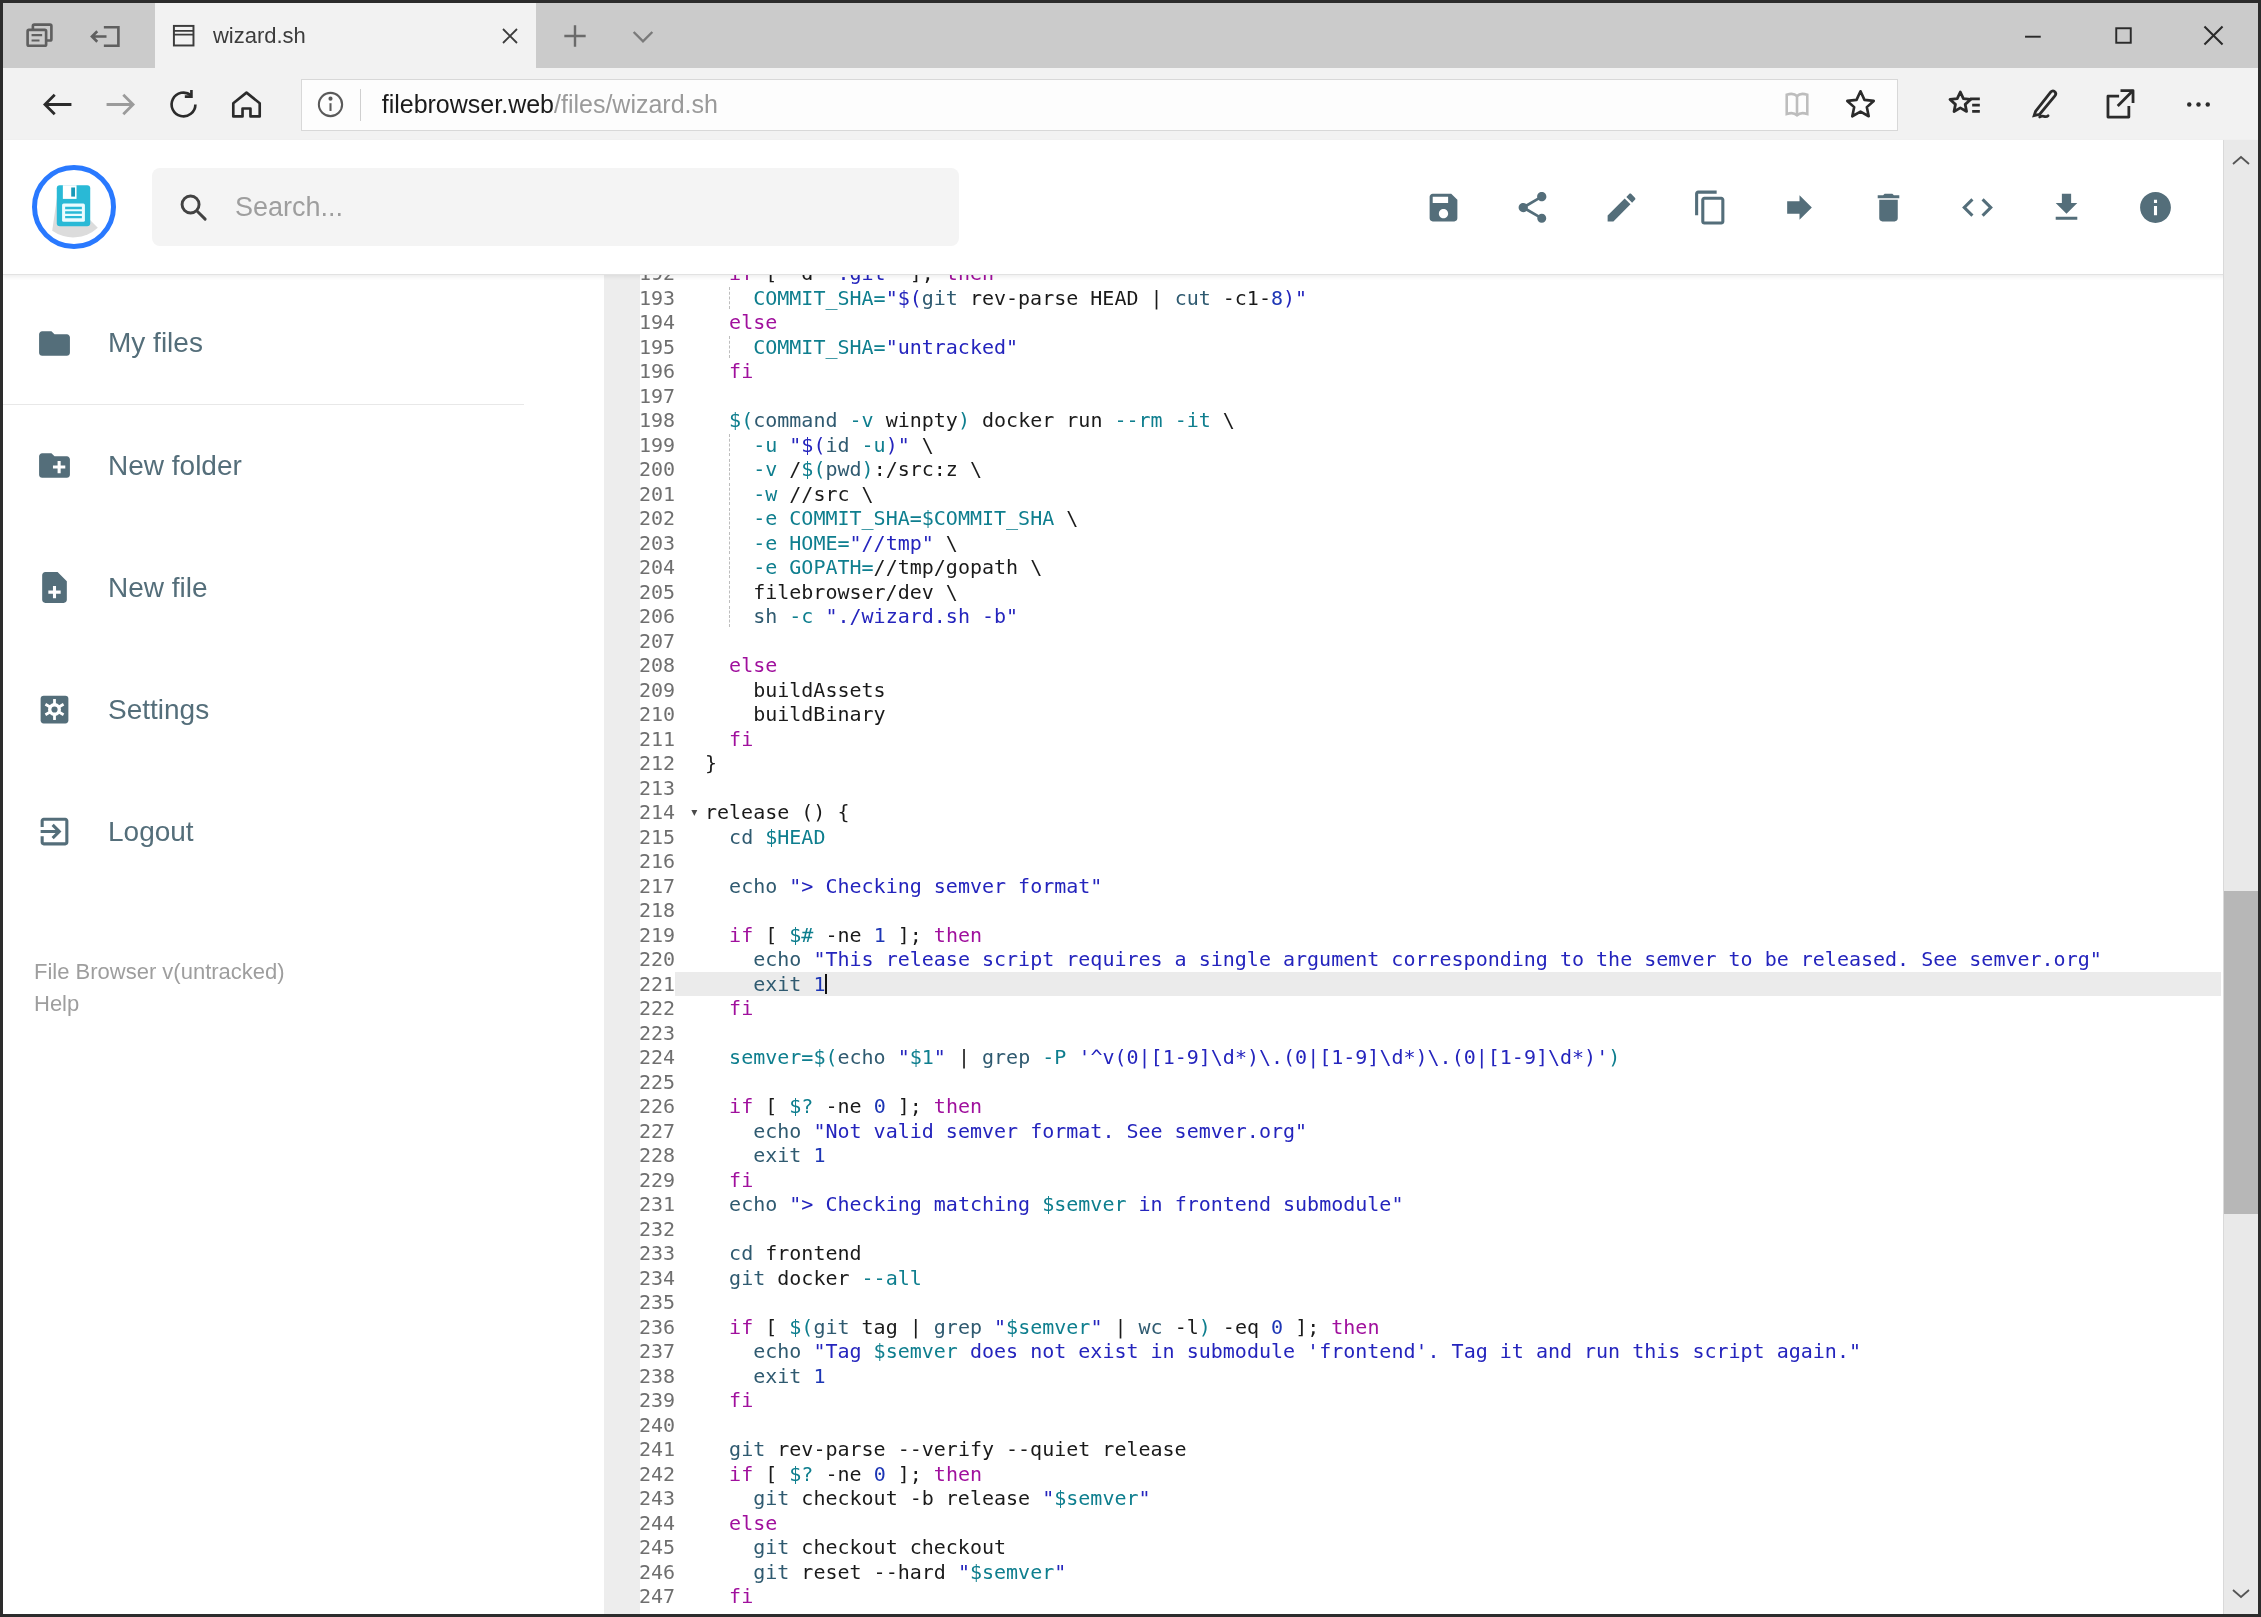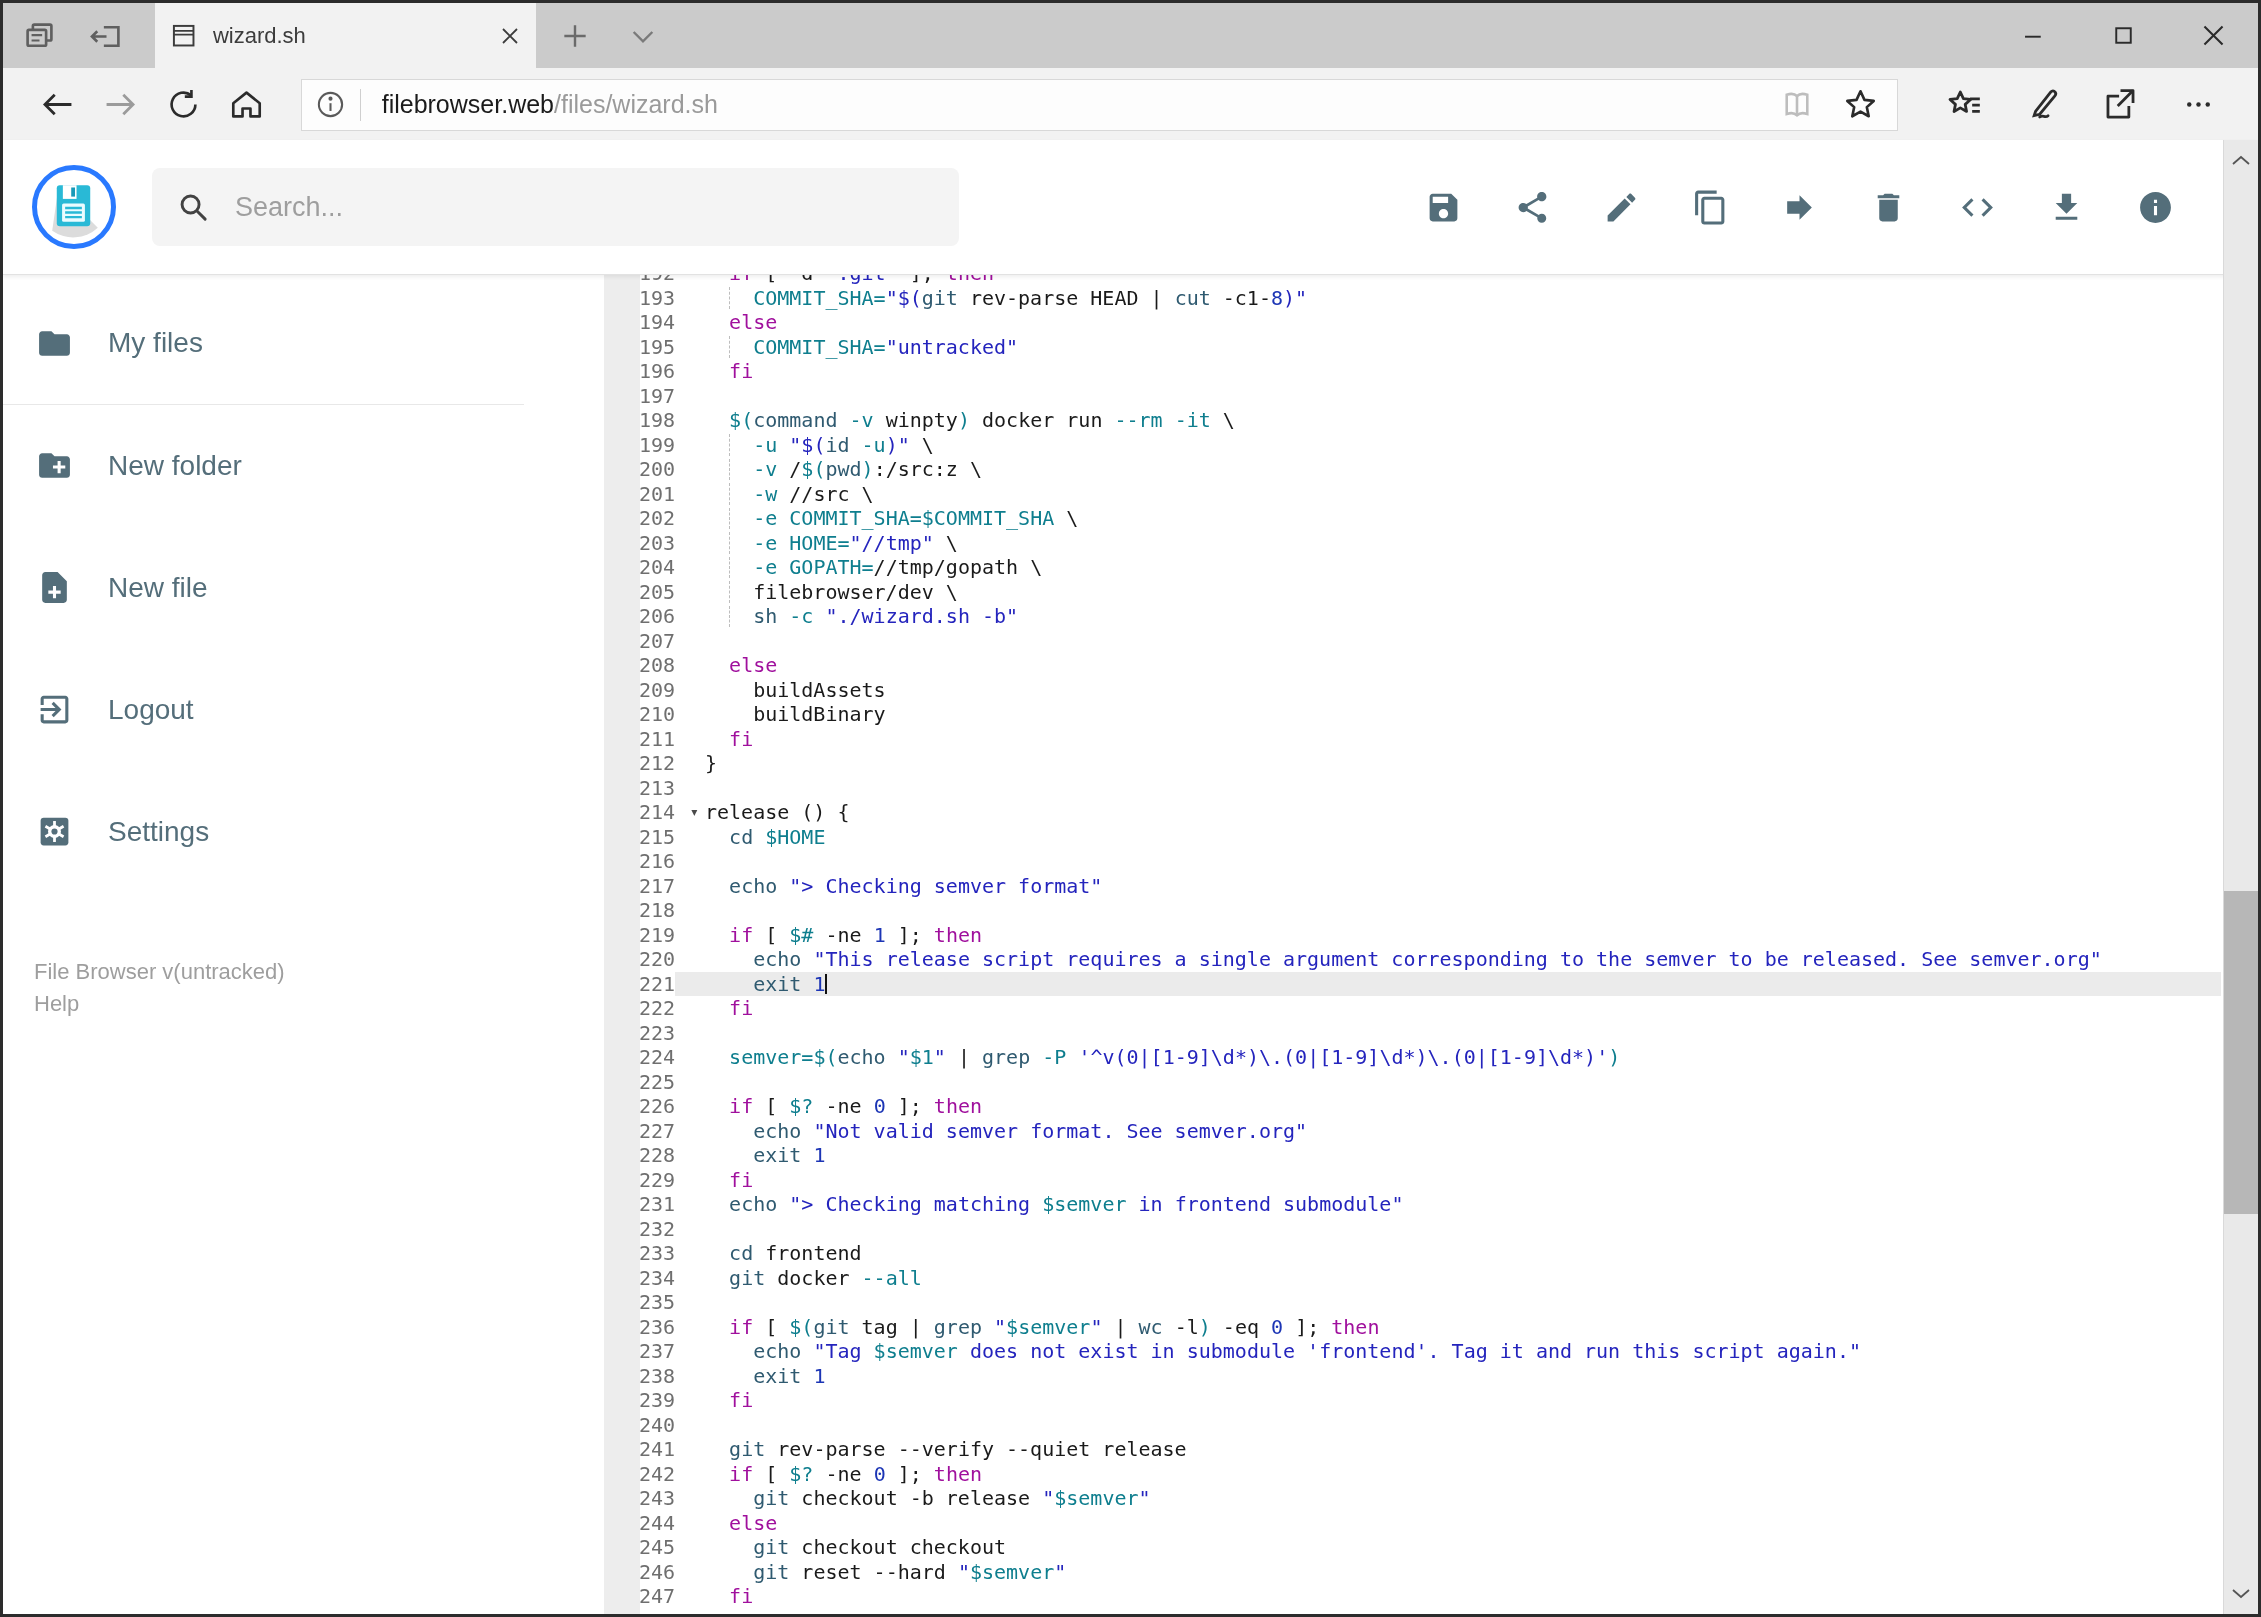--- a/index.html
+++ b/index.html
@@ -333,39 +333,39 @@
           <span class="sbicon">
             <svg width="37" height="37" viewBox="0 0 24 24">
               <path d="M14 2H6c-1.1 0-2 .9-2 2v16c0 1.1.9 2 2 2h12c1.1 0 2-.9 2-2V8l-6-6zm2 14h-3v3h-2v-3H8v-2h3v-3h2v3h3v2z"></path>
             </svg>
           </span>
           <span class="sblabel">New file</span>
         </div>
         <div class="sbitem">
           <span class="sbicon">
             <svg width="37" height="37" viewBox="0 0 24 24">
-              <path d="M10.09 15.59L11.5 17l5-5-5-5-1.41 1.41L12.67 11H3v2h9.67l-2.58 2.59zM19 3H5c-1.11 0-2 .9-2 2v4h2V5h14v14H5v-4H3v4c0 1.1.89 2 2 2h14c1.1 0 2-.9 2-2V5c0-1.1-.9-2-2-2z"></path>
-            </svg>
-          </span>
-          <span class="sblabel">Logout</span>
-        </div>
-        <div class="sbitem">
-          <span class="sbicon">
-            <svg width="37" height="37" viewBox="0 0 24 24">
               <rect x="3" y="3" width="18" height="18" rx="2"></rect>
               <g fill="#fff">
                 <rect x="11.1" y="5.2" width="1.8" height="13.6"></rect>
                 <rect x="11.1" y="5.2" width="1.8" height="13.6" transform="rotate(60 12 12)"></rect>
                 <rect x="11.1" y="5.2" width="1.8" height="13.6" transform="rotate(120 12 12)"></rect>
                 <circle cx="12" cy="12" r="4.2"></circle>
               </g>
               <circle cx="12" cy="12" r="2" fill="#546e7a"></circle>
             </svg>
           </span>
           <span class="sblabel">Settings</span>
+        </div>
+        <div class="sbitem">
+          <span class="sbicon">
+            <svg width="37" height="37" viewBox="0 0 24 24">
+              <path d="M10.09 15.59L11.5 17l5-5-5-5-1.41 1.41L12.67 11H3v2h9.67l-2.58 2.59zM19 3H5c-1.11 0-2 .9-2 2v4h2V5h14v14H5v-4H3v4c0 1.1.89 2 2 2h14c1.1 0 2-.9 2-2V5c0-1.1-.9-2-2-2z"></path>
+            </svg>
+          </span>
+          <span class="sblabel">Logout</span>
         </div>
       </div>
 
     <div class="editor">
       <div class="gutterband"></div>
       <div class="codecontent" id="codecontent">
           <div class="row"><div class="gut">192</div><div class="code"><span class="tk-p">  </span><span class="tk-k">if</span><span class="tk-p"> [ -d </span><span class="tk-s">".git"</span><span class="tk-p"> ]; </span><span class="tk-k">then</span></div></div>
           <div class="row"><div class="gut">193</div><div class="code"><i class="tg"></i><span class="tk-p">    </span><span class="tk-v">COMMIT_SHA=</span><span class="tk-s">"$(</span><span class="tk-b">git</span><span class="tk-p"> rev-parse HEAD | </span><span class="tk-b">cut</span><span class="tk-p"> -c1-</span><span class="tk-n">8</span><span class="tk-s">)"</span></div></div>
           <div class="row"><div class="gut">194</div><div class="code"><span class="tk-p">  </span><span class="tk-k">else</span></div></div>
           <div class="row"><div class="gut">195</div><div class="code"><i class="tg"></i><span class="tk-p">    </span><span class="tk-v">COMMIT_SHA=</span><span class="tk-s">"untracked"</span></div></div>
@@ -381,21 +381,21 @@
           <div class="row"><div class="gut">205</div><div class="code"><i class="tg"></i><span class="tk-p">    filebrowser/dev \</span></div></div>
           <div class="row"><div class="gut">206</div><div class="code"><i class="tg"></i><span class="tk-p">    </span><span class="tk-b">sh</span><span class="tk-p"> </span><span class="tk-v">-c</span><span class="tk-p"> </span><span class="tk-s">"./wizard.sh -b"</span></div></div>
           <div class="row"><div class="gut">207</div><div class="code"></div></div>
           <div class="row"><div class="gut">208</div><div class="code"><span class="tk-p">  </span><span class="tk-k">else</span></div></div>
           <div class="row"><div class="gut">209</div><div class="code"><span class="tk-p">    buildAssets</span></div></div>
           <div class="row"><div class="gut">210</div><div class="code"><span class="tk-p">    buildBinary</span></div></div>
           <div class="row"><div class="gut">211</div><div class="code"><span class="tk-p">  </span><span class="tk-k">fi</span></div></div>
           <div class="row"><div class="gut">212</div><div class="code"><span class="tk-p">}</span></div></div>
           <div class="row"><div class="gut">213</div><div class="code"></div></div>
           <div class="row"><div class="gut">214<span class="fold">▾</span></div><div class="code"><span class="tk-p">release () {</span></div></div>
-          <div class="row"><div class="gut">215</div><div class="code"><span class="tk-p">  </span><span class="tk-b">cd</span><span class="tk-p"> </span><span class="tk-v">$HOME</span></div></div>
+          <div class="row"><div class="gut">215</div><div class="code"><span class="tk-p">  </span><span class="tk-b">cd</span><span class="tk-p"> </span><span class="tk-v">$HEAD</span></div></div>
           <div class="row"><div class="gut">216</div><div class="code"></div></div>
           <div class="row"><div class="gut">217</div><div class="code"><span class="tk-p">  </span><span class="tk-b">echo</span><span class="tk-p"> </span><span class="tk-s">"&gt; Checking semver format"</span></div></div>
           <div class="row"><div class="gut">218</div><div class="code"></div></div>
           <div class="row"><div class="gut">219</div><div class="code"><span class="tk-p">  </span><span class="tk-k">if</span><span class="tk-p"> [ </span><span class="tk-v">$#</span><span class="tk-p"> -ne </span><span class="tk-n">1</span><span class="tk-p"> ]; </span><span class="tk-k">then</span></div></div>
           <div class="row"><div class="gut">220</div><div class="code"><span class="tk-p">    </span><span class="tk-b">echo</span><span class="tk-p"> </span><span class="tk-s">"This release script requires a single argument corresponding to the semver to be released. See semver.org"</span></div></div>
           <div class="row active"><div class="gut">221</div><div class="code"><span class="tk-p">    </span><span class="tk-b">exit</span><span class="tk-p"> </span><span class="tk-n">1</span><span class="cursor"></span></div></div>
           <div class="row"><div class="gut">222</div><div class="code"><span class="tk-p">  </span><span class="tk-k">fi</span></div></div>
           <div class="row"><div class="gut">223</div><div class="code"></div></div>
           <div class="row"><div class="gut">224</div><div class="code"><span class="tk-p">  </span><span class="tk-v">semver=</span><span class="tk-v">$(</span><span class="tk-b">echo</span><span class="tk-p"> </span><span class="tk-s">"</span><span class="tk-v">$1</span><span class="tk-s">"</span><span class="tk-p"> | </span><span class="tk-b">grep</span><span class="tk-p"> </span><span class="tk-v">-P</span><span class="tk-p"> </span><span class="tk-s">'^v(0|[1-9]\d*)\.(0|[1-9]\d*)\.(0|[1-9]\d*)'</span><span class="tk-v">)</span></div></div>
           <div class="row"><div class="gut">225</div><div class="code"></div></div>

